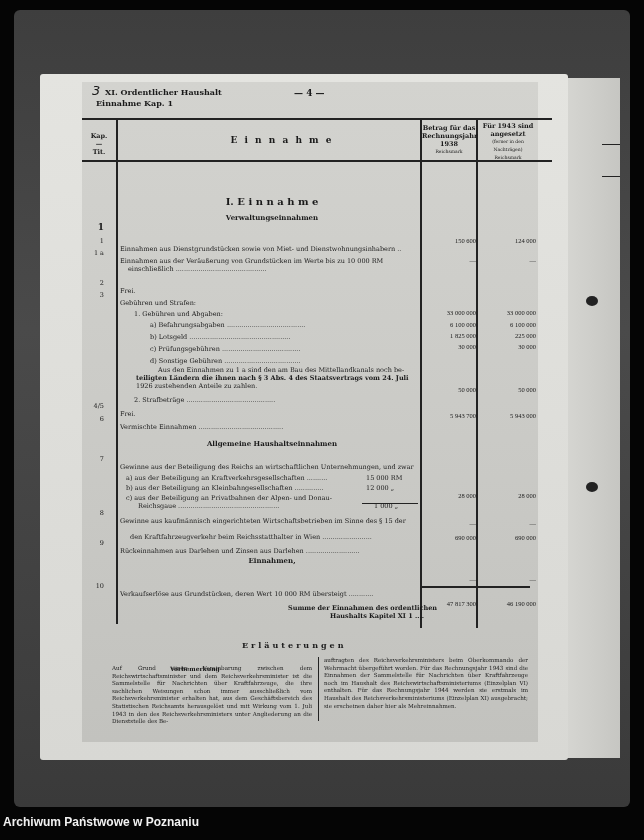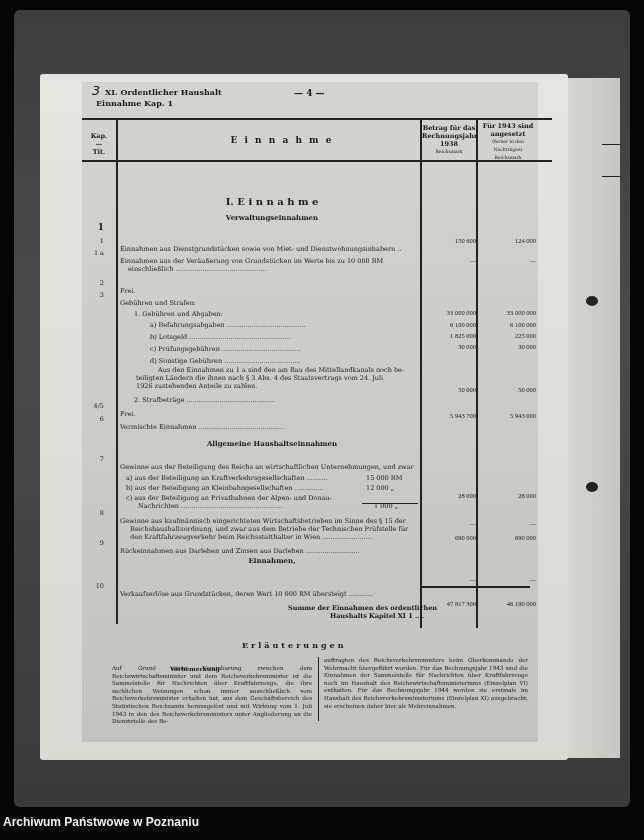--- a/index.html
+++ b/index.html
@@ -104,21 +104,21 @@
 
     <div class="row" style="left:68px;top:255px">c) Prüfungsgebühren ......................................</div>
     <div class="num" style="left:336px;top:250px">1 825 000</div>
     <div class="num" style="left:396px;top:250px">225 000</div>
 
     <div class="row" style="left:68px;top:267px">d) Sonstige Gebühren .....................................</div>
     <div class="num" style="left:336px;top:261px">30 000</div>
     <div class="num" style="left:396px;top:261px">30 000</div>
 
     <div class="row" style="left:76px;top:276px;font-weight:normal">Aus den Einnahmen zu 1 a sind den am Bau des Mittellandkanals noch be-</div>
-    <div class="row" style="left:54px;top:284px;font-weight:normal">teiligten Ländern die ihnen nach § 3 Abs. 4 des Staatsvertrags vom 24. Juli</div>
+    <div class="row" style="left:54px;top:284px;font-weight:bold">teiligten Ländern die ihnen nach § 3 Abs. 4 des Staatsvertrags vom 24. Juli</div>
     <div class="row" style="left:54px;top:292px">1926 zustehenden Anteile zu zahlen.</div>
 
     <div class="row" style="left:52px;top:306px">2. Strafbeträge ...........................................</div>
     <div class="num" style="left:336px;top:304px">50 000</div>
     <div class="num" style="left:396px;top:304px">50 000</div>
 
     <div class="kap" style="left:0;top:320px">4/5</div>
     <div class="row" style="left:38px;top:320px">Frei.</div>
 
     <div class="kap" style="left:0;top:333px">6</div>
@@ -129,29 +129,28 @@
     <div class="tit" style="top:357px;font-size:7px;font-weight:bold">Allgemeine Haushaltseinnahmen</div>
 
     <div class="kap" style="left:0;top:373px">7</div>
     <div class="row" style="left:38px;top:373px">Gewinne aus der Beteiligung des Reichs an wirtschaftlichen Unternehmungen, und zwar</div>
 
     <div class="row" style="left:44px;top:384px">a) aus der Beteiligung an Kraftverkehrsgesellschaften ..........</div>
     <div class="row" style="left:284px;top:384px">15 000 RM</div>
     <div class="row" style="left:44px;top:394px">b) aus der Beteiligung an Kleinbahngesellschaften ..............</div>
     <div class="row" style="left:284px;top:394px">12 000 „</div>
     <div class="row" style="left:44px;top:404px">c) aus der Beteiligung an Privatbahnen der Alpen- und Donau-</div>
-    <div class="row" style="left:56px;top:412px">Nachrichten .................................................</div>
+    <div class="row" style="left:56px;top:412px">Reichsgaue .................................................</div>
     <div class="row" style="left:292px;top:412px">1 000 „</div>
     <div class="hline" style="left:280px;top:421px;width:56px;height:1px"></div>
     <div class="num" style="left:336px;top:410px">28 000</div>
     <div class="num" style="left:396px;top:410px">28 000</div>
 
     <div class="kap" style="left:0;top:427px">8</div>
     <div class="row" style="left:38px;top:427px">Gewinne aus kaufmännisch eingerichteten Wirtschaftsbetrieben im Sinne des § 15 der</div>
-    <div class="row" style="left:48px;top:435px">Reichshaushaltsordnung, und zwar aus dem Betriebe der Technischen Prüfstelle für</div>
     <div class="row" style="left:48px;top:443px">den Kraftfahrzeugverkehr beim Reichsstatthalter in Wien ........................</div>
     <div class="num" style="left:336px;top:438px">—</div>
     <div class="num" style="left:396px;top:438px">—</div>
 
     <div class="kap" style="left:0;top:457px">9</div>
     <div class="row" style="left:38px;top:457px">Rückeinnahmen aus Darlehen und Zinsen aus Darlehen ..........................</div>
     <div class="num" style="left:336px;top:452px">690 000</div>
     <div class="num" style="left:396px;top:452px">690 000</div>
 
     <div class="tit" style="top:474px;font-size:7px;font-weight:bold">Einnahmen,</div>

